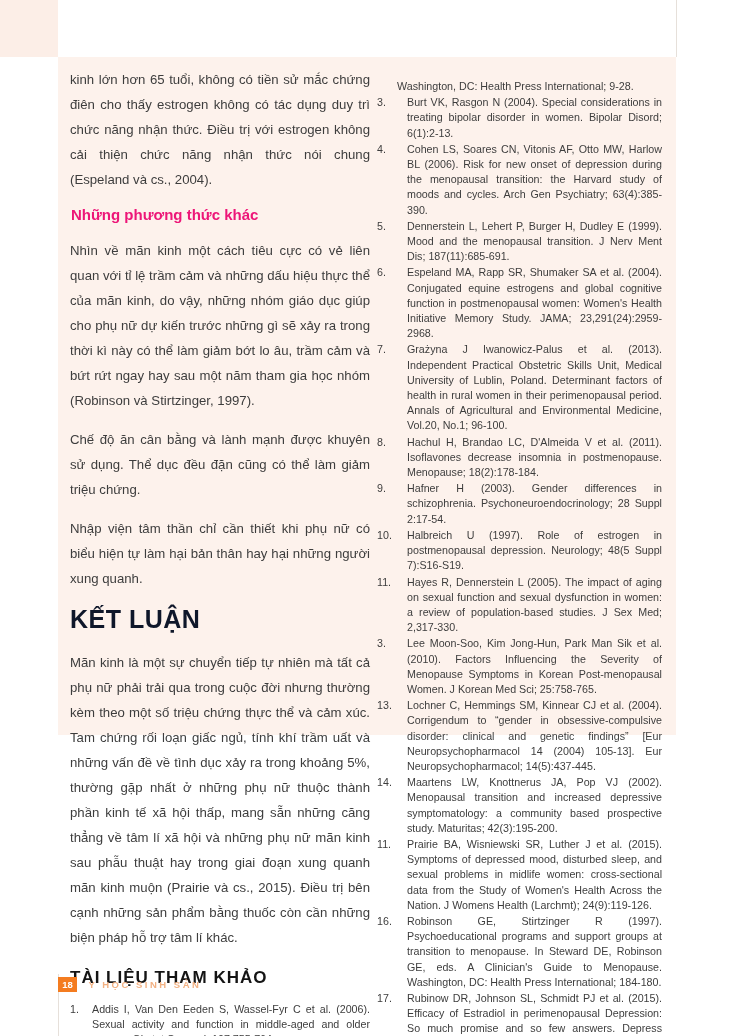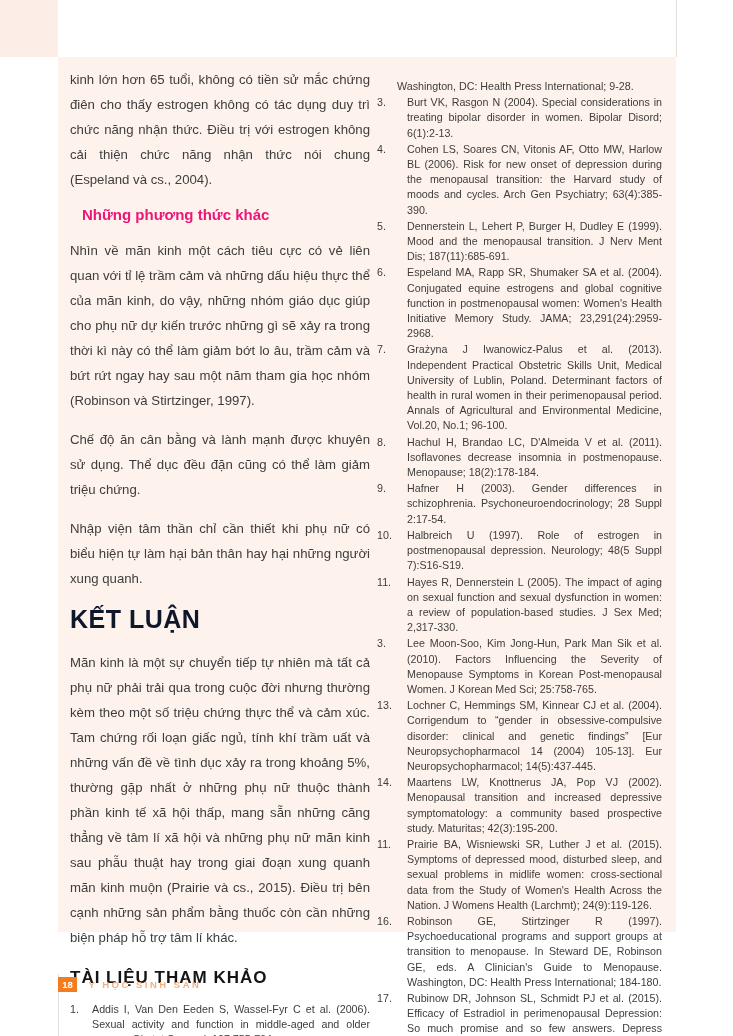--- a/index.html
+++ b/index.html
@@ -4,27 +4,27 @@
 <style>
   * { margin:0; padding:0; box-sizing:border-box; }
   html,body { width:733px; height:1036px; background:#ffffff;
     font-family:"Liberation Sans", sans-serif; }
   .page { position:relative; width:733px; height:1036px; background:#ffffff; overflow:hidden; }
 
   .corner-block { position:absolute; left:0; top:0; width:58px; height:57px; background:#fceee7; }
   .guide-top-right { position:absolute; left:676px; top:0; width:1px; height:57px; background:#e6e0da; }
   .guide-bottom-left { position:absolute; left:58px; top:974px; width:1px; height:62px; background:#e6e0da; }
 
-  .content { position:absolute; left:58px; top:57px; width:618px; height:875px; background:#fdf2ec; }
+  .content { position:absolute; left:58px; top:57px; width:618px; height:678px; background:#fdf2ec; }
 
   .col-left  { position:absolute; left:12px;  top:0; width:300px; padding-top:10px; }
   .col-right { position:absolute; left:319px; top:0; width:285px; padding-top:22px; }
 
   .para { font-size:13.2px; line-height:25px; color:#3d3d3d; text-align:justify; margin:0 0 14px; }
-  .sub-head { font-size:15px; font-weight:bold; color:#ed1678; margin:8px 12px 15px; }
+  .sub-head { font-size:15px; font-weight:bold; color:#ed1678; margin:8px 1px 15px; }
   .big-head { font-size:25px; font-weight:bold; color:#0f172a; letter-spacing:0.5px; margin:14px 0 16px; }
   .refs-head { font-size:17px; font-weight:bold; color:#141414; letter-spacing:1px; margin:18px 0 14px; }
 
   .ref { position:relative; font-size:10.7px; line-height:15.2px; color:#3d3d3d;
          text-align:justify; padding-left:30px; margin:0 0 1px; }
   .col-left .ref { padding-left:22px; }
   .ref-num { position:absolute; left:0; top:0; }
   .ref-cont { padding-left:20px; }
 
   .footer { position:absolute; left:58px; top:977px; width:618px; height:16px; }

